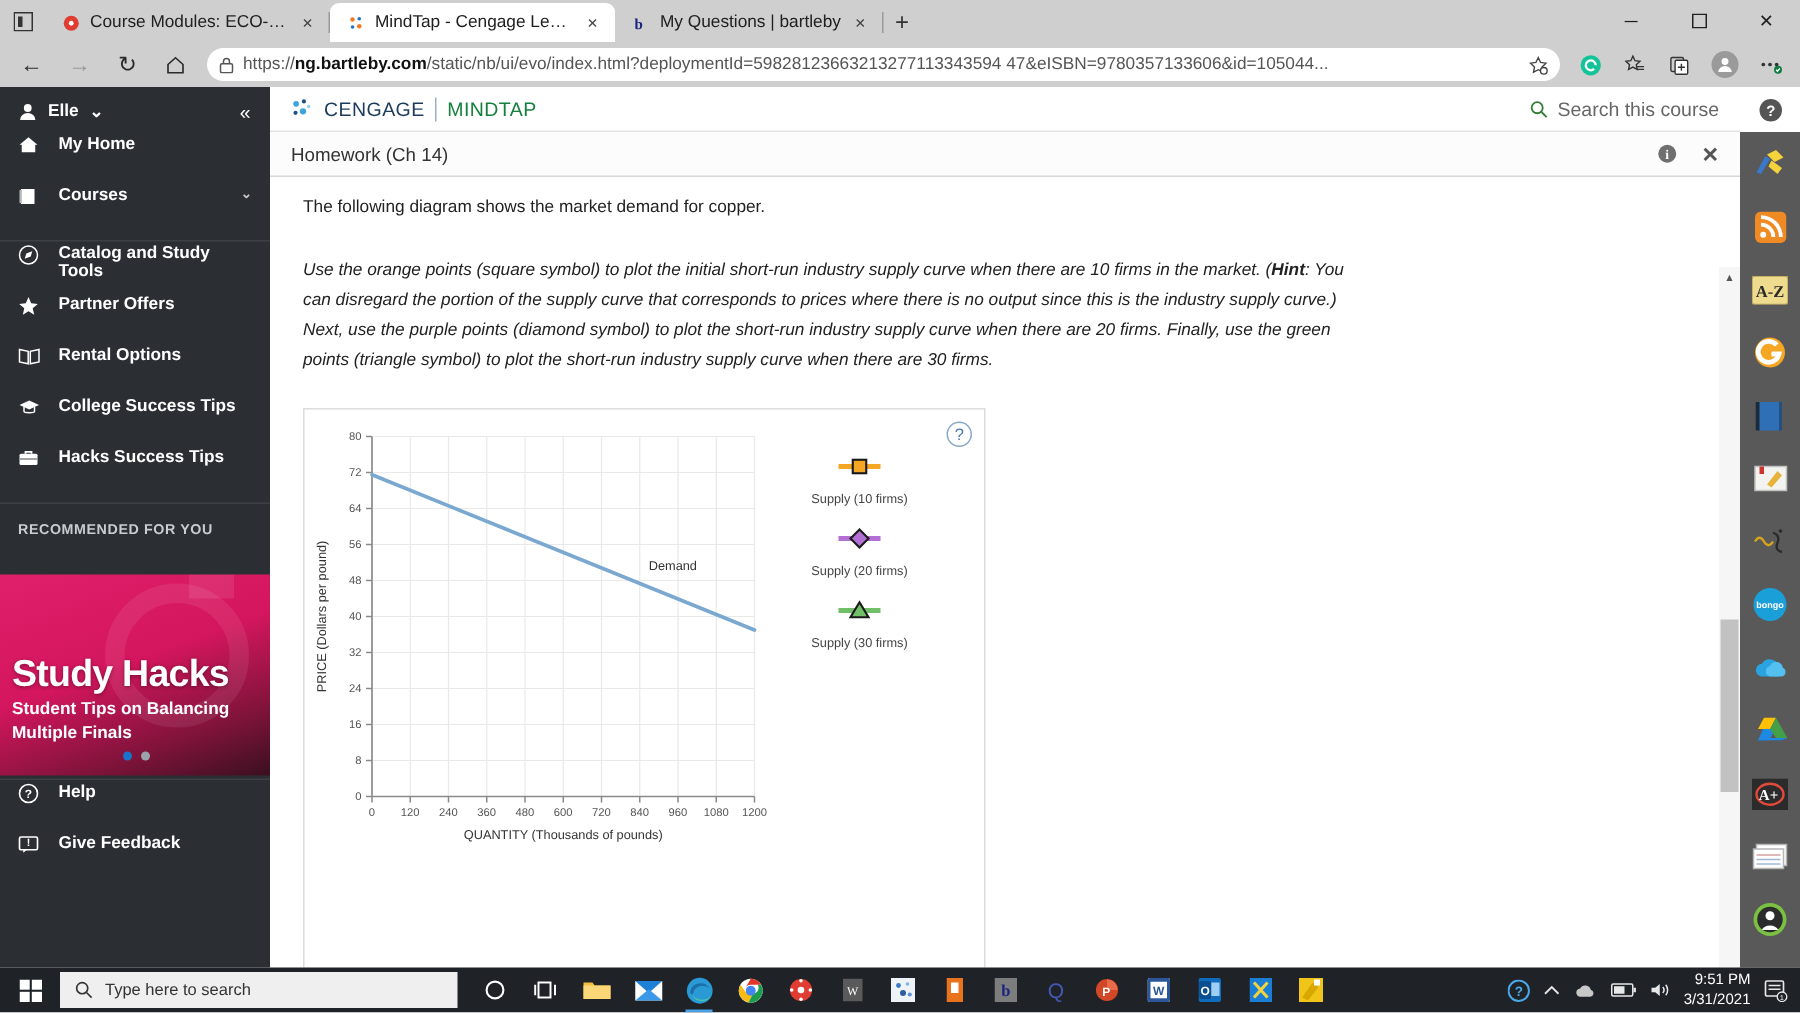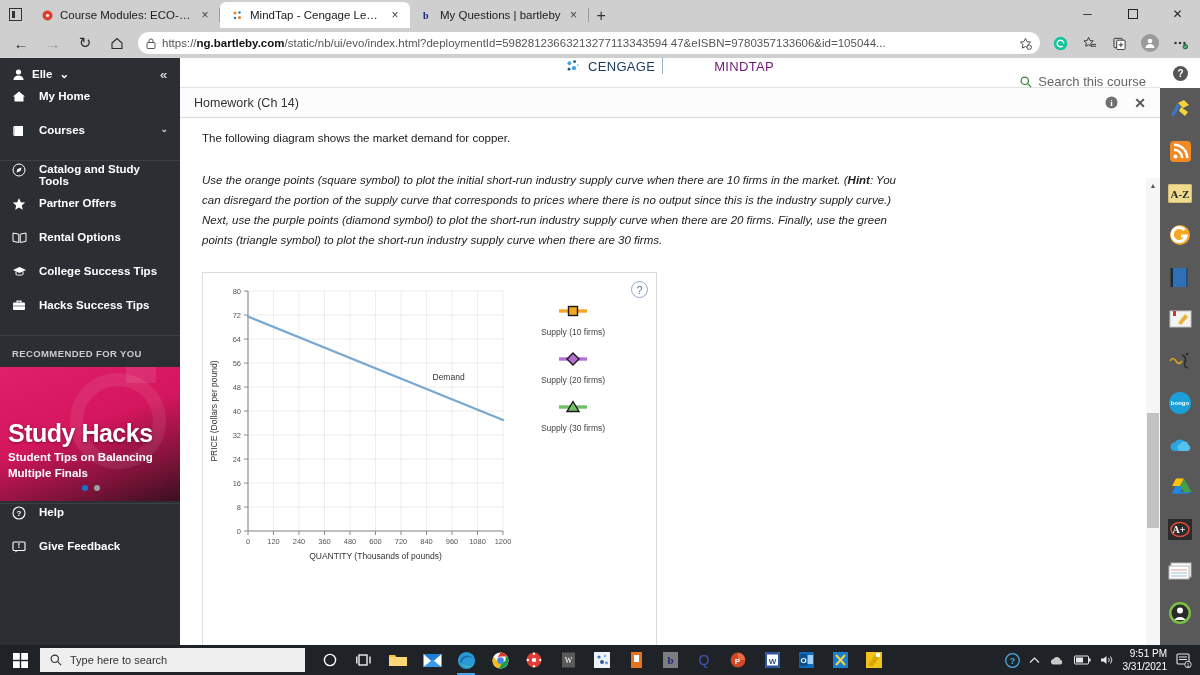--- a/index.html
+++ b/index.html
@@ -74,21 +74,21 @@
   .side-item {
     height: 34px; display: flex; align-items: flex-start; gap: 11px; padding: 0 12px;
     font-size: 11.5px; color: #fff; font-weight: bold;
   }
   .side-item .ico { width: 16px; text-align: center; font-size: 13px; flex: 0 0 16px; }
   .side-item .lbl { flex: 1; }
   .side-item .chev { font-size: 9px; color: #ccc; }
   .side-div { height: 1px; background: #3c4145; margin: 2px 0; }
   .side-section {
     font-size: 9.5px; letter-spacing: .4px; font-weight: bold; color: #c9ccd0;
-    padding: 10px 12px 8px 12px;
+    padding: 10px 12px 24px 12px;
   }
   .promo {
     height: 134px; position: relative; overflow: hidden;
     background: linear-gradient(160deg,#e0206a 0%,#d4165e 45%,#7d1338 78%,#3a1020 100%);
   }
   .promo .ghost {
     position: absolute; right: 14px; top: 6px; width: 96px; height: 96px; border-radius: 50%;
     border: 13px solid rgba(255,255,255,.08);
   }
   .promo .ghost2 {
@@ -103,25 +103,25 @@
     line-height: 16px;
   }
   .promo .dots { position: absolute; left: 82px; bottom: 10px; display: flex; gap: 6px; }
   .promo .dots i { width: 6px; height: 6px; border-radius: 50%; background: #9aa3ab; display: block; }
   .promo .dots i.on { background: #1a73c8; }
 
   
   .main { position: absolute; top: 58px; left: 180px; width: 980px; height: 587px; background: #fff; }
   .mt-head {
     height: 30px; display: flex; align-items: center; padding: 0 14px;
-    border-bottom: 1px solid #e3e3e3; background: #fff; flex-direction: column;
+    border-bottom: 1px solid #e3e3e3; background: #fff;
   }
   .brand { display: flex; align-items: center; gap: 7px; font-size: 13px; color: #1b3a5c; letter-spacing: .3px; }
   .brand .bar { width: 1px; height: 16px; background: #9bb0c4; }
-  .brand .mt { color: #701a75; margin-left: 44px; }
+  .brand .mt { color: #15803d; }
   .mt-search { margin-left: auto; display: flex; align-items: center; gap: 6px; font-size: 13px; color: #666; }
   .mt-search .sico { color: #2e7d32; font-size: 12px; }
   .hw-bar {
     height: 30px; display: flex; align-items: center; padding: 0 14px;
     border-bottom: 1px solid #d8d8d8; background: #fcfcfc; font-size: 12.5px; color: #333;
   }
   .hw-bar .acts { margin-left: auto; display: flex; align-items: center; gap: 16px; color: #555; }
   .hw-bar .acts .i1 { font-size: 12px; }
   .hw-bar .acts .x { font-size: 14px; font-weight: bold; }
 

